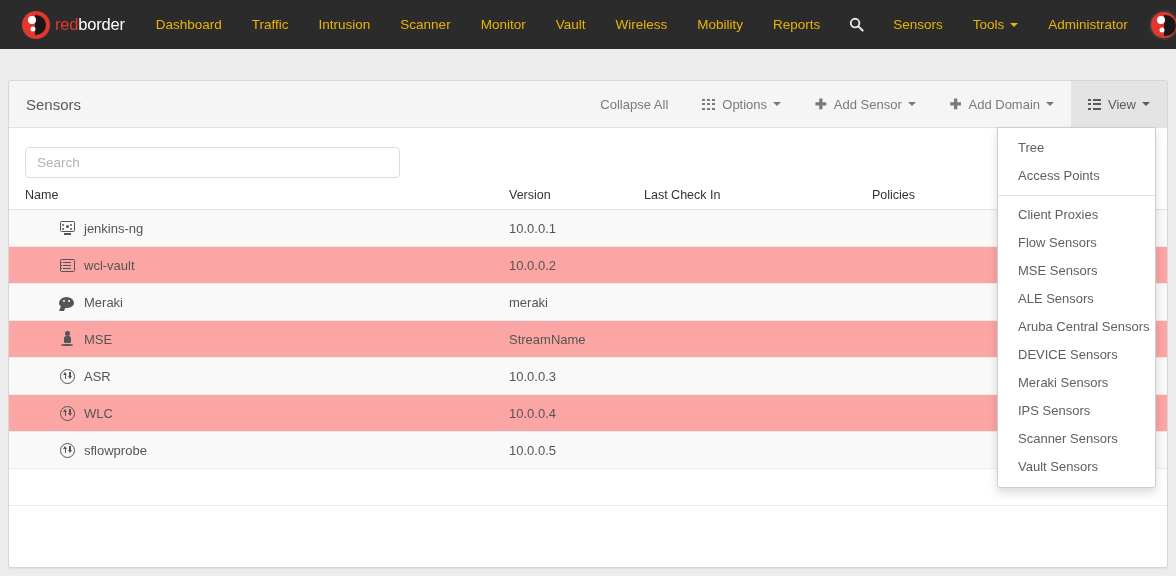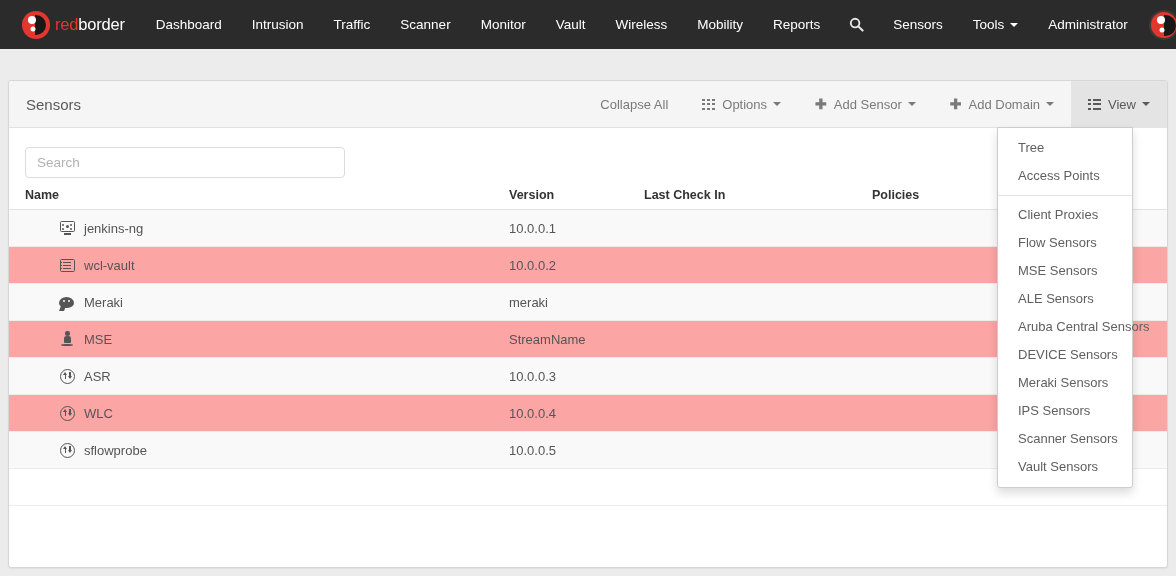--- a/index.html
+++ b/index.html
@@ -42,21 +42,21 @@
     box-shadow: 1px 9px 0 -1.5px #fff;
   }
   .brand-text {
     margin-left: 5px; font-size: 16.5px; font-weight: normal;
     letter-spacing: -0.2px; white-space: nowrap;
   }
   .brand-text .b-red { color: #e2372f; }
   .brand-text .b-white { color: #ffffff; }
 
   .nav-item {
-    color: #ffffff; font-size: 13.5px;
+    color: #eab308; font-size: 13.5px;
     padding: 0 15px; height: 49px;
     display: flex; align-items: center;
     white-space: nowrap; cursor: pointer;
   }
   .nav-spacer { flex: 1 1 auto; }
 
   .nav-icon-btn {
     color: #dcdcdc; height: 49px; display: flex; align-items: center;
     padding: 0 14px; cursor: pointer;
   }
@@ -143,37 +143,37 @@
     display: block; width: 13px; height: 2px; margin-bottom: 2.5px;
     background:
       linear-gradient(to right, currentColor 0 3px, transparent 3px 4.6px, currentColor 4.6px 13px);
   }
   .list-ic i:last-child { margin-bottom: 0; }
 
   
   .panel-body { padding: 0; position: relative; }
   .search-wrap { padding: 19px 0 0 16px; }
   .search-input {
-    width: 320px; height: 31px;
+    width: 375px; height: 31px;
     border: 1px solid #dcdcdc; border-radius: 4px;
     padding: 0 11px; font-size: 13.5px;
     color: #555; outline: none;
     font-family: "Liberation Sans", sans-serif;
     background: #fff;
   }
   .search-input::placeholder { color: #b3b3b3; }
 
   table.sensors {
     width: 100%; border-collapse: collapse;
     margin-top: 10px;
     table-layout: fixed;
   }
   table.sensors th {
     text-align: left; font-size: 12.5px; color: #333;
-    font-weight: bold; padding: 0 0 7px 0;
+    font-weight: normal; padding: 0 0 7px 0;
     border-bottom: 1px solid #e3e3e3;
   }
   table.sensors td {
     font-size: 13px; color: #555;
     height: 37px; padding: 0;
     border-bottom: 1px solid #ececec;
     vertical-align: middle;
   }
   tr.row-odd td { background: #f9f9f9; }
   tr.row-even td { background: #fca5a5; }
@@ -259,21 +259,21 @@
   .ic-exch .dn {
     position: absolute; left: 7.2px; top: 6.2px;
     border-left: 2.6px solid transparent; border-right: 2.6px solid transparent;
     border-top: 3.6px solid #555; width: 0; height: 0;
   }
   .ic-exch .dn-s { position: absolute; left: 8.9px; top: 2.5px; width: 1.8px; height: 4px; background: #555; }
 
   
   .dropdown {
     position: absolute; left: 997px; top: 127px;
-    width: 136px;
+    width: 159px;
     background: #ffffff;
     border: 1px solid #cdcdcd;
     border-radius: 0 0 3px 3px;
     box-shadow: 0 5px 10px rgba(0,0,0,0.14);
     padding: 6px 0 6px 0;
     z-index: 40;
   }
   .dd-item {
     font-size: 13px; color: #606060;
     padding: 6px 0 6px 20px;
@@ -290,22 +290,22 @@
 
 <div class="navbar">
   <div class="brand">
     <div class="logo-mark"></div>
     <div class="brand-text">
       <span class="b-red">red</span><span class="b-white">border</span>
     </div>
   </div>
 
   <div class="nav-item">Dashboard</div>
+  <div class="nav-item">Traffic</div>
   <div class="nav-item">Intrusion</div>
-  <div class="nav-item">Traffic</div>
   <div class="nav-item">Scanner</div>
   <div class="nav-item">Monitor</div>
   <div class="nav-item">Vault</div>
   <div class="nav-item">Wireless</div>
   <div class="nav-item">Mobility</div>
   <div class="nav-item">Reports</div>
 
   <div class="nav-spacer"></div>
 
   <div class="nav-icon-btn">

